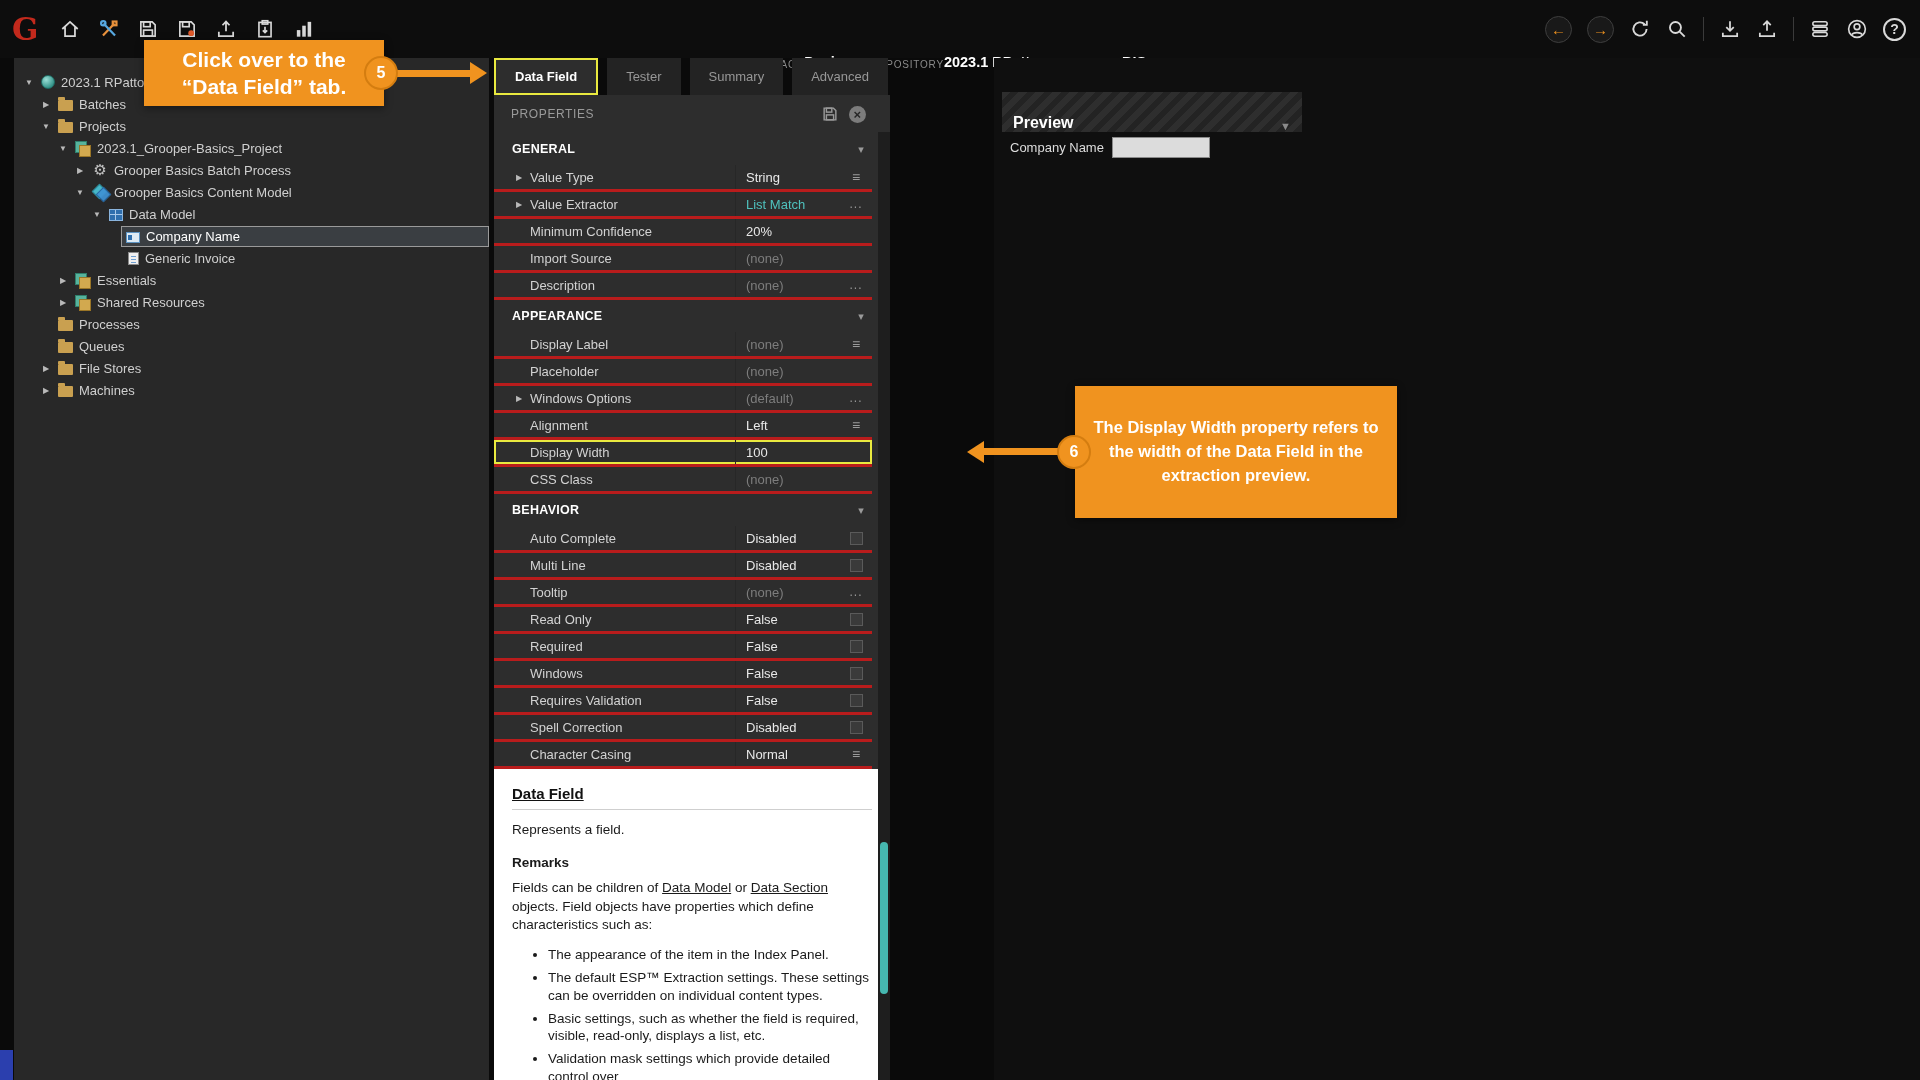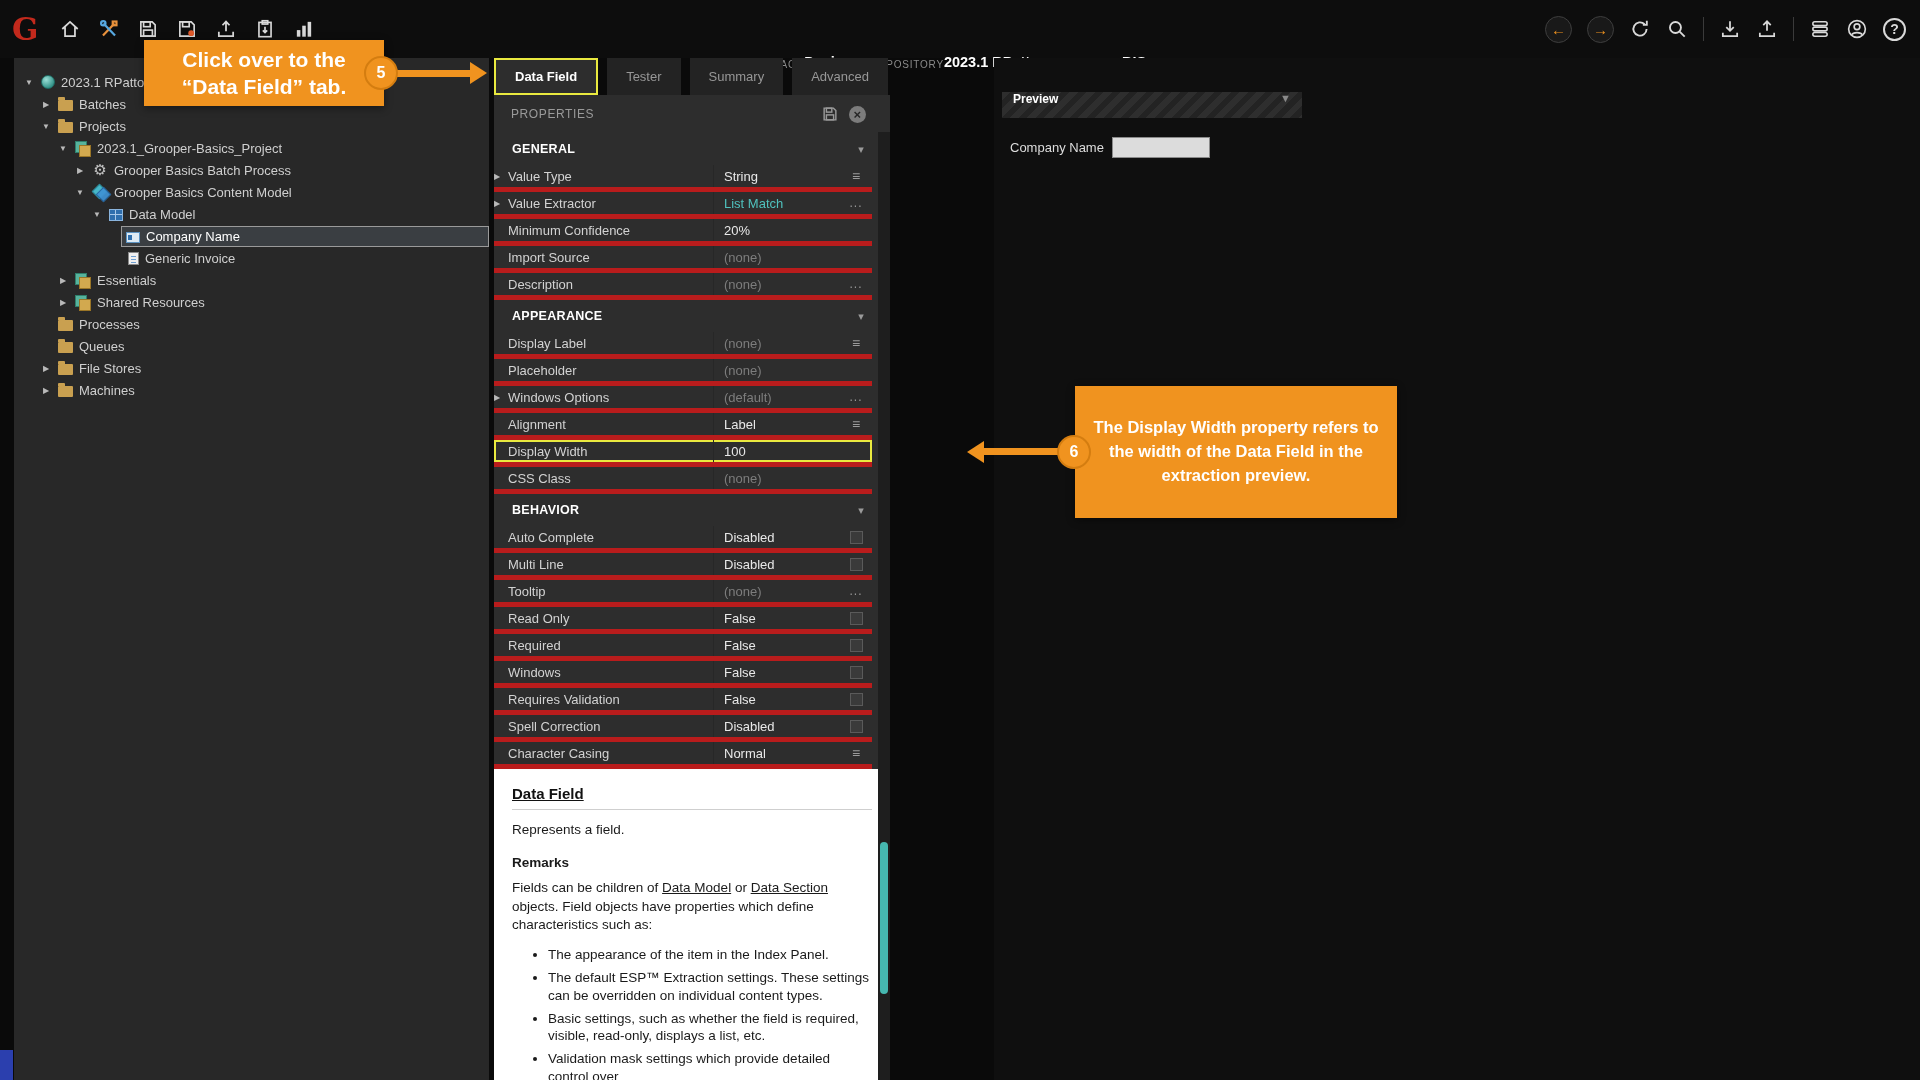--- a/index.html
+++ b/index.html
@@ -57,21 +57,21 @@
 .tab{padding:0 19px;display:flex;align-items:center;font-size:13px;color:#979797;background:#232323;cursor:pointer;white-space:nowrap}
 .tab.active{background:#2d2d2d;color:#fff;font-weight:bold;border:2px solid #e9e93f}
 .center-body{position:absolute;left:0;top:37px;right:0;bottom:0;background:#2d2d2d;display:flex;flex-direction:column}
 .props-header{height:38px;flex:none;display:flex;align-items:center;padding-left:17px;color:#9a9a9a;font-size:12px;letter-spacing:.6px}
 .ph-icons{margin-left:auto;display:flex;gap:10px;align-items:center;margin-right:24px}
 .closeicon{width:17px;height:17px;border-radius:50%;background:#7c7c7c;color:#262626;font-weight:bold;font-size:13px;display:grid;place-items:center;cursor:pointer}
 .closeicon::before{content:"\00D7"}
 .psec{height:32px;flex:none;display:flex;align-items:center;padding-left:18px;color:#fff;font-weight:bold;font-size:12.5px;letter-spacing:.3px}
 .psec .chev{margin-left:auto;margin-right:26px;color:#9a9a9a;font-size:11px;font-weight:normal;cursor:pointer}
 .psec .chev::before{content:"\25BE"}
-.prow{height:27px;flex:none;display:flex;align-items:center;margin-right:18px;border-bottom:5px solid #b91c1c;font-size:13px}
+.prow{height:27px;flex:none;display:flex;align-items:center;padding-left:22px;margin-right:18px;border-bottom:3px solid #b91c1c;font-size:13px}
 .prow.hl{box-shadow:inset 0 0 0 2px #e9e93f}
 .pexp{width:14px;flex:none;font-size:8px;color:#b9b9b9}
 .pexp.has::before{content:"\25B6"}
 .plabel{width:205px;flex:none;color:#d2d2d2;white-space:nowrap;overflow:hidden}
 .pvalue{flex:1;color:#e8e8e8;border-left:1px solid #272727;padding-left:10px;height:100%;display:flex;align-items:center;white-space:nowrap}
 .pvalue.dim{color:#7d7d7d}
 .pvalue.link{color:#4fc1bd}
 .paff{width:32px;flex:none;text-align:center;color:#9a9a9a;font-size:14px;cursor:pointer}
 .paff.menu::before{content:"\2261"}
 .paff.dots{font-size:12px;letter-spacing:1px}
@@ -86,21 +86,21 @@
 .doc-remarks{font-weight:bold;margin:16px 0 9px}
 .doc-p{line-height:1.38}
 .doc a{color:#1a1a1a;text-decoration:underline;cursor:pointer}
 .doc ul{margin-top:11px;padding-left:36px}
 .doc li{margin-bottom:5px;line-height:1.32}
 .scrolltrack{position:absolute;right:0;top:37px;width:12px;bottom:0;background:#1e1e1e}
 .scrollthumb{position:absolute;left:2px;width:8px;top:710px;height:152px;border-radius:4px;background:#46b8b0;cursor:grab}
 
 
 .preview{position:absolute;left:994px;top:58px;right:0;bottom:0;background:#0f0f0f}
-.pv-header{position:absolute;left:8px;top:34px;width:300px;height:26px;display:flex;align-items:flex-start;padding:0 11px;background:repeating-linear-gradient(135deg,#2e2e2e 0 6px,#232323 6px 12px);color:#fff;font-weight:bold;font-size:12px;cursor:pointer}
+.pv-header{position:absolute;left:8px;top:34px;width:300px;height:40px;display:flex;align-items:flex-end;padding:0 11px;background:repeating-linear-gradient(135deg,#2e2e2e 0 6px,#232323 6px 12px);color:#fff;font-weight:bold;font-size:16px;cursor:pointer}
 .pv-caret{margin-left:auto;color:#8a8a8a;font-size:11px}
 .pv-caret::before{content:"\25BC"}
 .pv-row{position:absolute;left:16px;top:79px;display:flex;align-items:center;gap:8px;font-size:13px;color:#ddd}
 .pv-input{width:98px;height:21px;background:#dcdcdc;border:1px solid #8a8a8a;font-size:12px;padding:0 4px;color:#222}
 
 
 .callout{position:absolute;background:#f0931f;color:#fff;font-weight:bold;box-shadow:0 2px 8px rgba(0,0,0,.45);display:flex;align-items:center;justify-content:center;text-align:center;z-index:40}
 .c1{left:144px;top:40px;width:240px;height:66px;font-size:21px;padding:8px 14px;line-height:1.3}
 .c2{left:1075px;top:386px;width:322px;height:132px;font-size:16.5px;padding:10px 18px;line-height:1.45}
 .step{position:absolute;width:34px;height:34px;border-radius:50%;background:#f0931f;border:2px solid #d47d10;color:#fff;font-weight:bold;font-size:16px;display:grid;place-items:center;z-index:42}
@@ -410,21 +410,21 @@
           </div>
           <div class="prow">
             <span class="pexp has"></span>
             <span class="plabel">Windows Options</span>
             <span class="pvalue dim">(default)</span>
             <span class="paff dots"></span>
           </div>
           <div class="prow">
             <span class="pexp"></span>
             <span class="plabel">Alignment</span>
-            <span class="pvalue">Label</span>
+            <span class="pvalue">Left</span>
             <span class="paff menu"></span>
           </div>
           <div class="prow hl">
             <span class="pexp"></span>
             <span class="plabel">Display Width</span>
             <span class="pvalue">100</span>
             <span class="paff"></span>
           </div>
           <div class="prow">
             <span class="pexp"></span>

